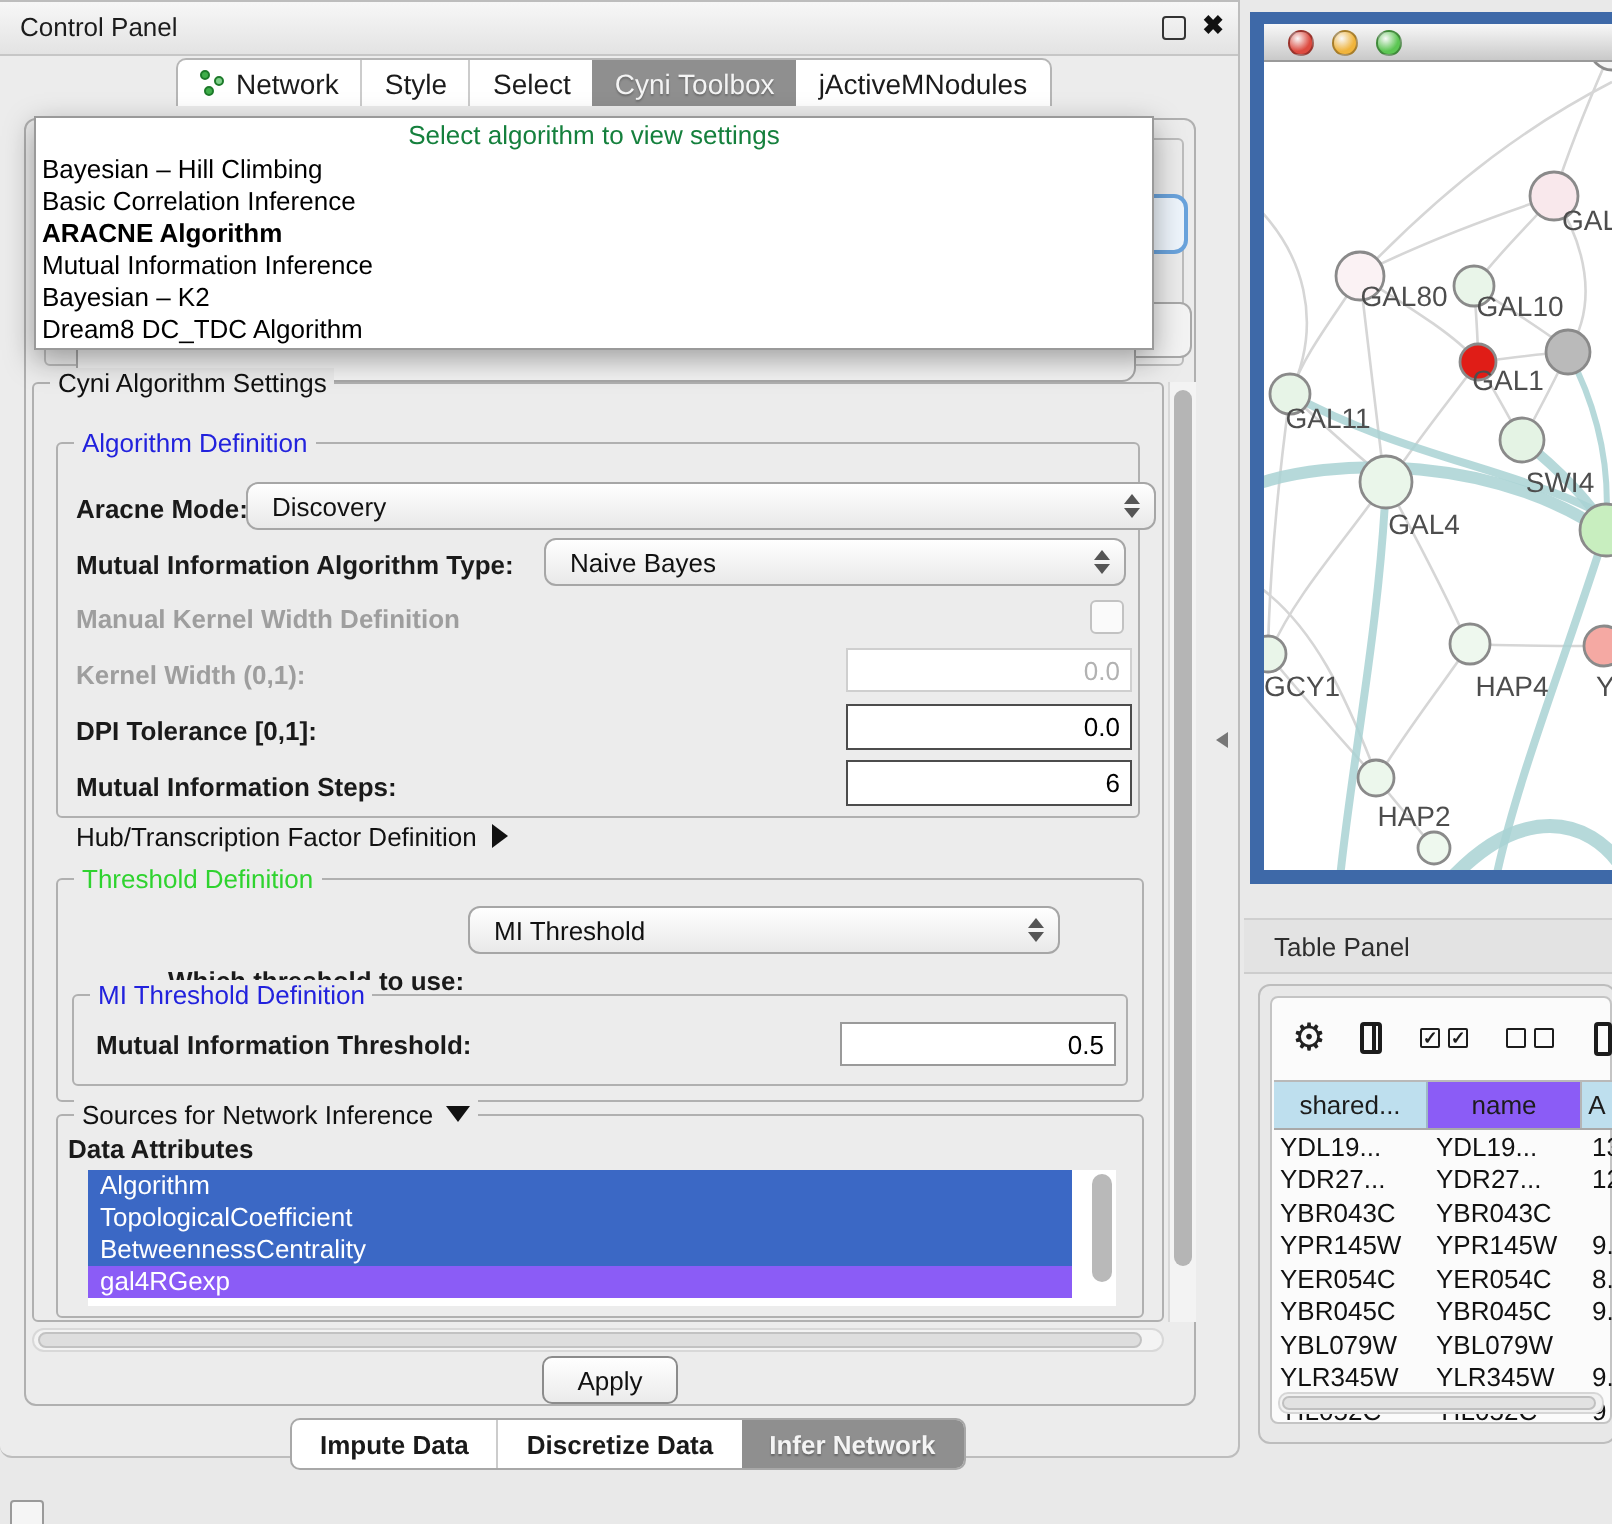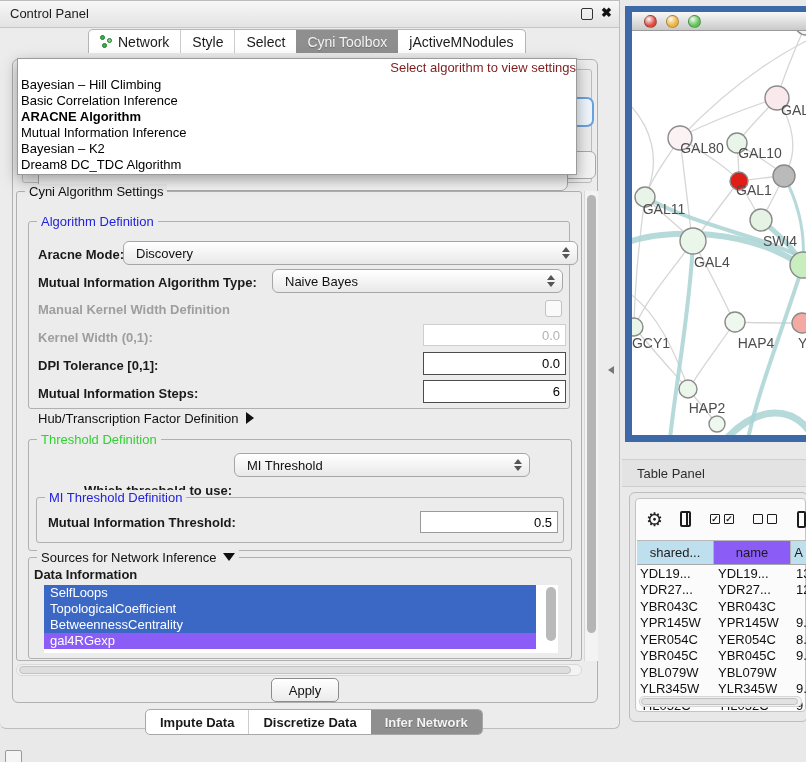--- a/index.html
+++ b/index.html
@@ -35,21 +35,21 @@
 
   
   .frag-group{left:22px;top:68px;width:568px;height:112px;border:1px solid #bcbcbc;border-radius:3px;}
   .frag-combo-blue{left:566px;top:96px;width:28px;height:30px;border:2px solid #6aa3dc;border-radius:7px;background:#eef5fc;box-sizing:border-box;}
   .frag-combo2{left:560px;top:150px;width:34px;height:26px;border:1px solid #a8a8a8;border-radius:6px;background:#f3f3f3;}
   .frag-combo3{left:38px;top:162px;width:528px;height:26px;border:1px solid #a8a8a8;border-radius:7px;background:#f4f4f4;}
 
   
   .popup{left:17px;top:57px;width:560px;height:117px;background:#fff;border:1px solid #9a9a9a;
          box-shadow:0 5px 14px rgba(0,0,0,.35);z-index:10;box-sizing:border-box;}
-  .dd-ph{height:18px;line-height:18px;text-align:right;color:#7f1d1d;font-size:13px;}
+  .dd-ph{height:18px;line-height:18px;text-align:center;color:#15803d;font-size:13px;}
   .dd-item{height:16px;line-height:16px;font-size:13px;color:#000;padding-left:3px;white-space:nowrap;}
   .dd-bold{font-weight:bold;}
 
   
   .group{border:1px solid #b0b0b0;border-radius:3px;box-sizing:border-box;}
   .legend{position:absolute;top:-8px;left:8px;background:#ececec;padding:0 4px;font-size:13px;white-space:nowrap;}
 
   .blab{font-size:13px;font-weight:bold;color:#1a1a1a;white-space:nowrap;}
   .blab.dis{color:#9e9e9e;}
 
@@ -241,23 +241,23 @@
         <span class="tri-up"></span>
         <span class="tri-dn"></span>
       </span>
   </div>
   <span class="abs blab" style="left:48px;top:514px;">Mutual Information Threshold:</span>
   <input class="field thin" style="left: 420px; top: 510px; width: 138px; height: 22px;" readonly="" value="0.5">
 
   <div class="abs group" style="left:28px;top:556px;width:544px;height:102px;">
     <span class="legend" style="color:#111;"><span>Sources for Network Inference</span><span class="tri-down-s"></span></span>
   </div>
-  <span class="abs blab" style="left:34px;top:566px;">Data Information</span>
+  <span class="abs blab" style="left:34px;top:566px;">Data Attributes</span>
   <div class="abs attr-list">
-    <div class="attr-item" style="background: rgb(59, 104, 197);">SelfLoops</div>
+    <div class="attr-item" style="background: rgb(59, 104, 197);">Algorithm</div>
     <div class="attr-item" style="background: rgb(59, 104, 197);">TopologicalCoefficient</div>
     <div class="attr-item" style="background: rgb(59, 104, 197);">BetweennessCentrality</div>
     <div class="attr-item" style="background: #8b5cf6;">gal4RGexp</div>
     <div class="attr-scroll"></div>
   </div>
 
   <div class="abs vscroll">
     <div class="thumb"></div>
   </div>
   <div class="abs hscroll">

